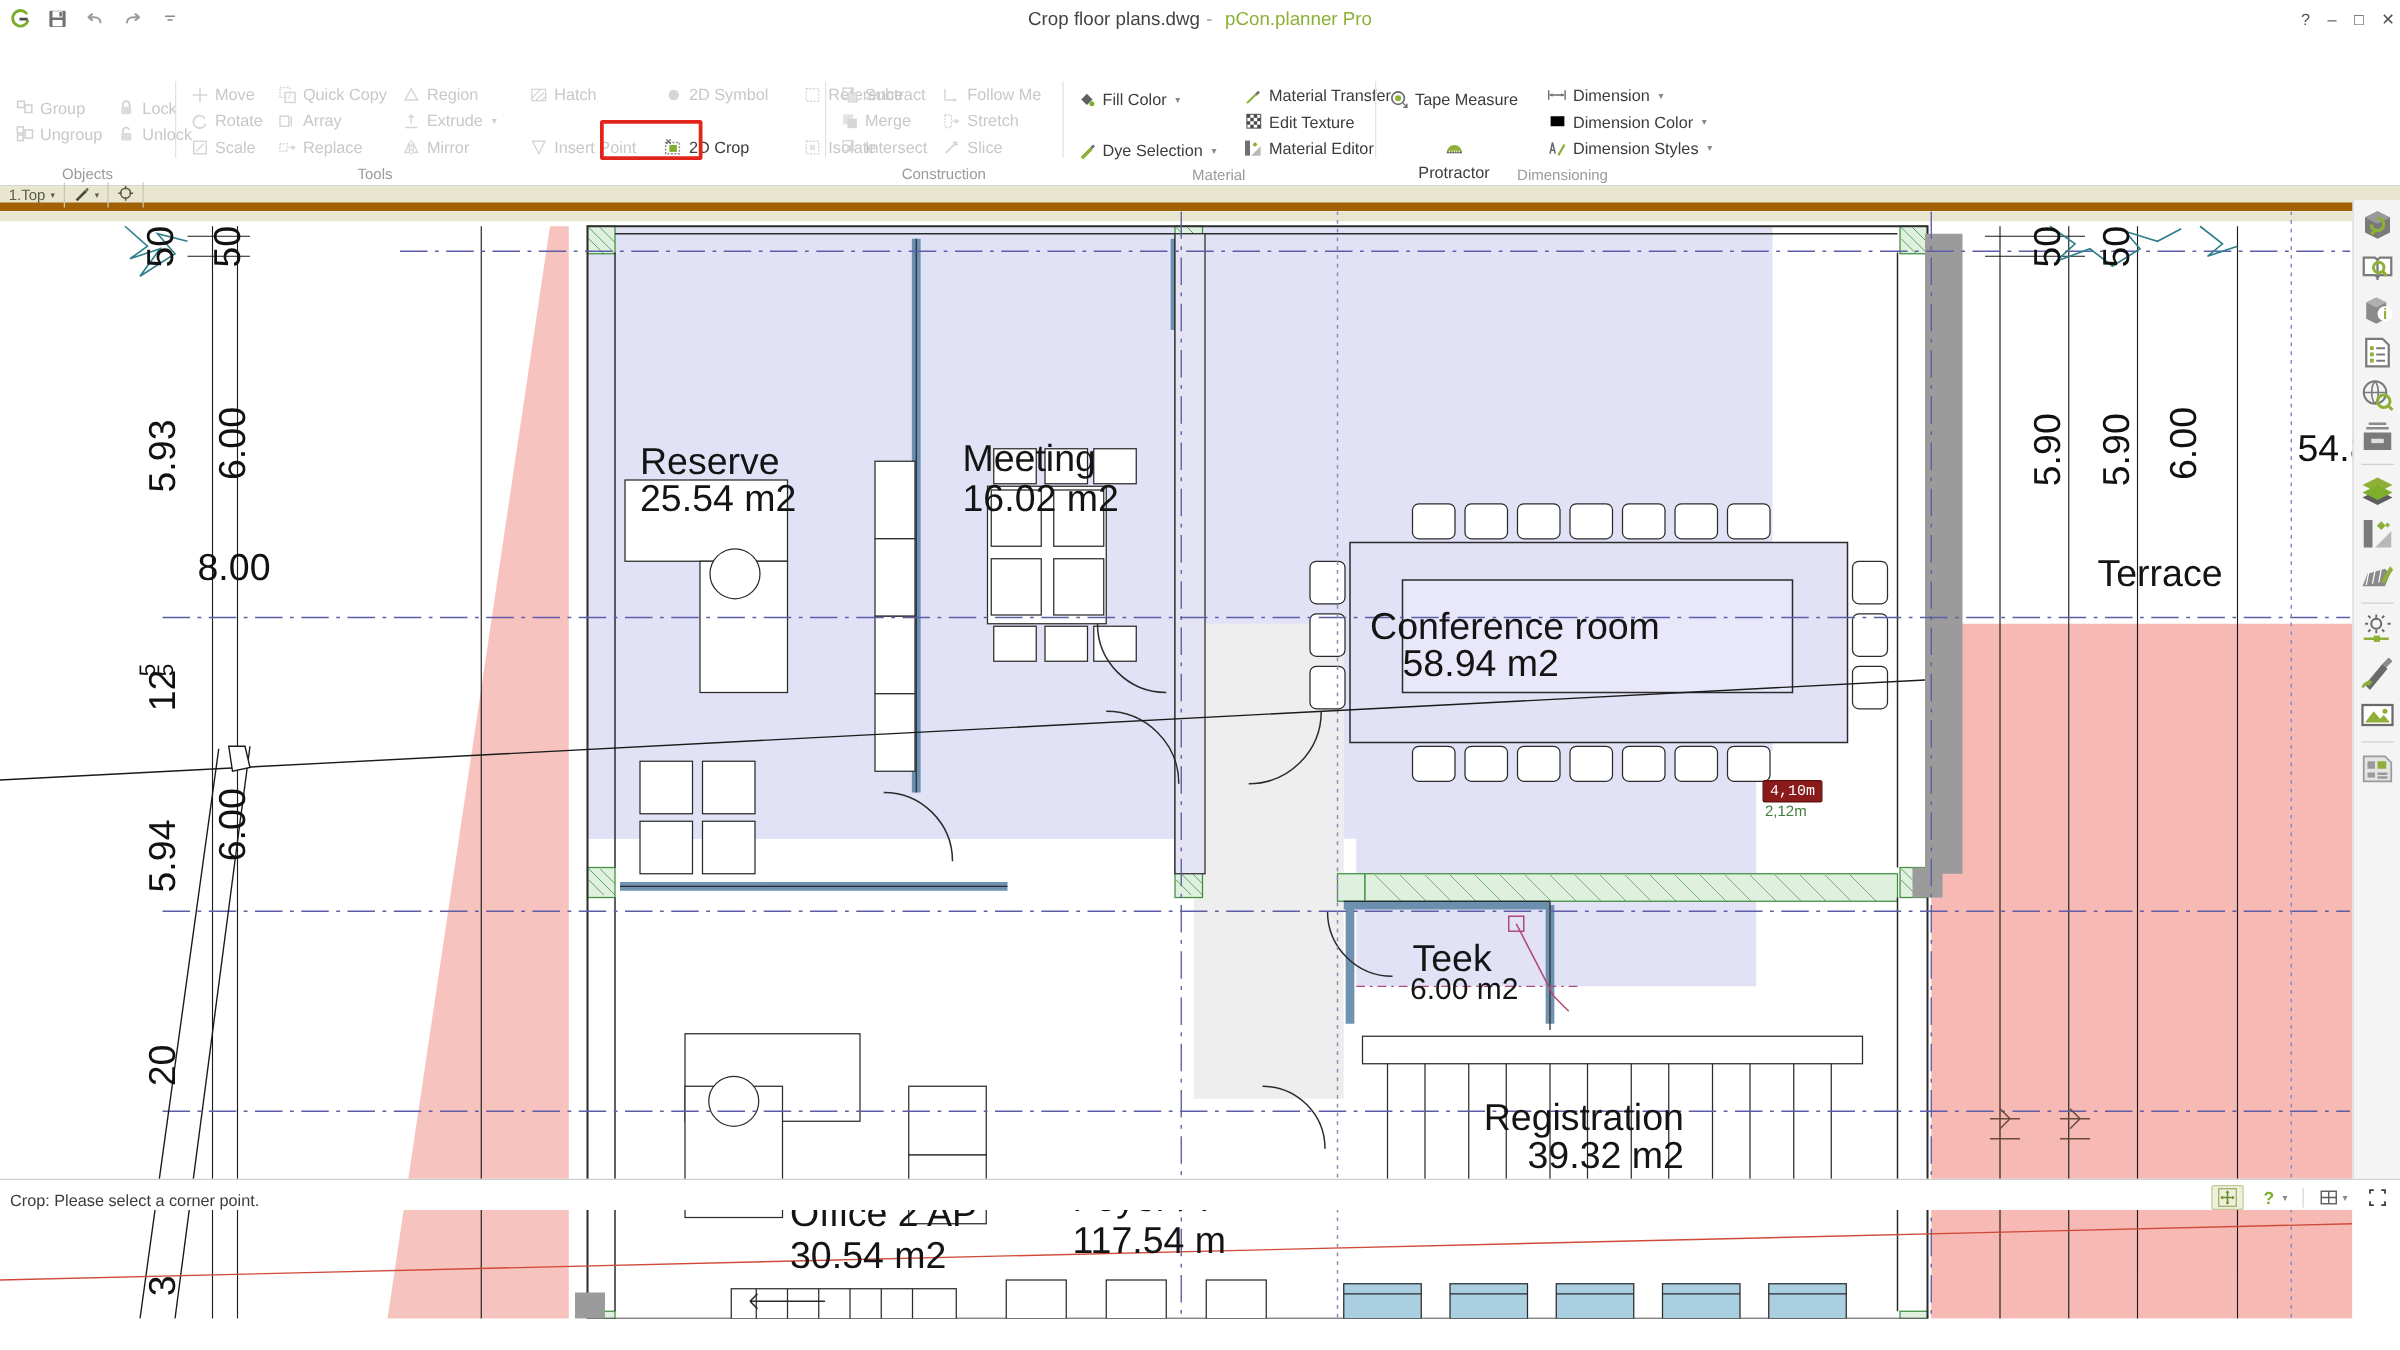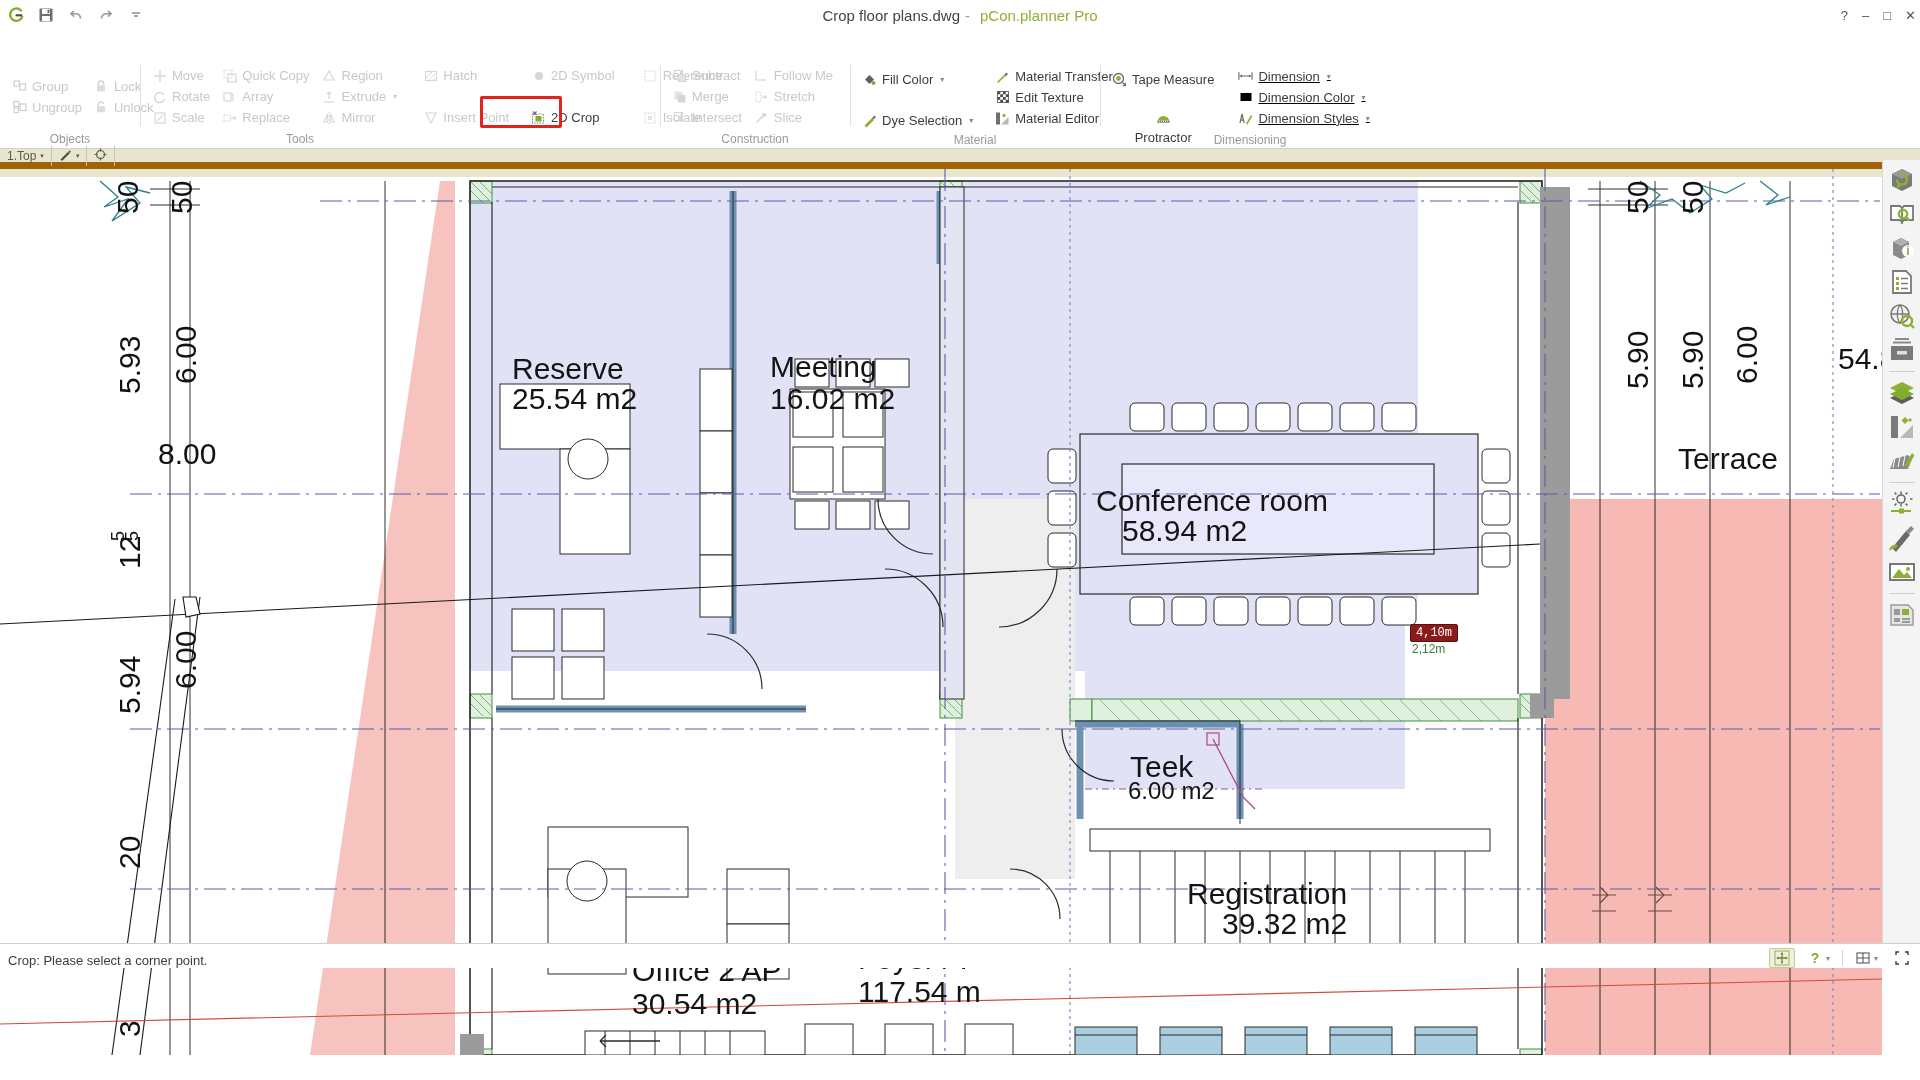--- a/index.html
+++ b/index.html
@@ -522,21 +522,21 @@
                   <path d="M1.5 12a6 6 0 0 1 12 0z" fill="#8db036"></path>
                   <path d="M1.5 12h12" stroke="#5a5a5a" stroke-width="1.2"></path>
                   <g stroke="#fff" stroke-width="0.8">
                     <path d="M3.5 12v-1.4M5.5 12v-1.6M7.5 12v-1.8M9.5 12v-1.6M11.5 12v-1.4"></path>
                   </g>
                 </svg>
               </span>
             <span>Protractor</span>
           </div>
         </div>
-        <div class="rcol" style="margin-left:12px;text-decoration:underline;">
+        <div class="rcol" style="margin-left:12px;">
           <div class="ritem enabled">
             <span class="ic">
                 <svg width="16" height="12" viewBox="0 0 16 12">
                   <path d="M1 2v8M15 2v8M2 6h12" stroke="#6a6a6a" stroke-width="1.2"></path>
                   <path d="M2 6 4.3 4.5v3zM14 6l-2.3-1.5v3z" fill="#6a6a6a"></path>
                 </svg>
               </span>
             <span>Dimension</span>
             <span class="caret">▾</span>
           </div>

